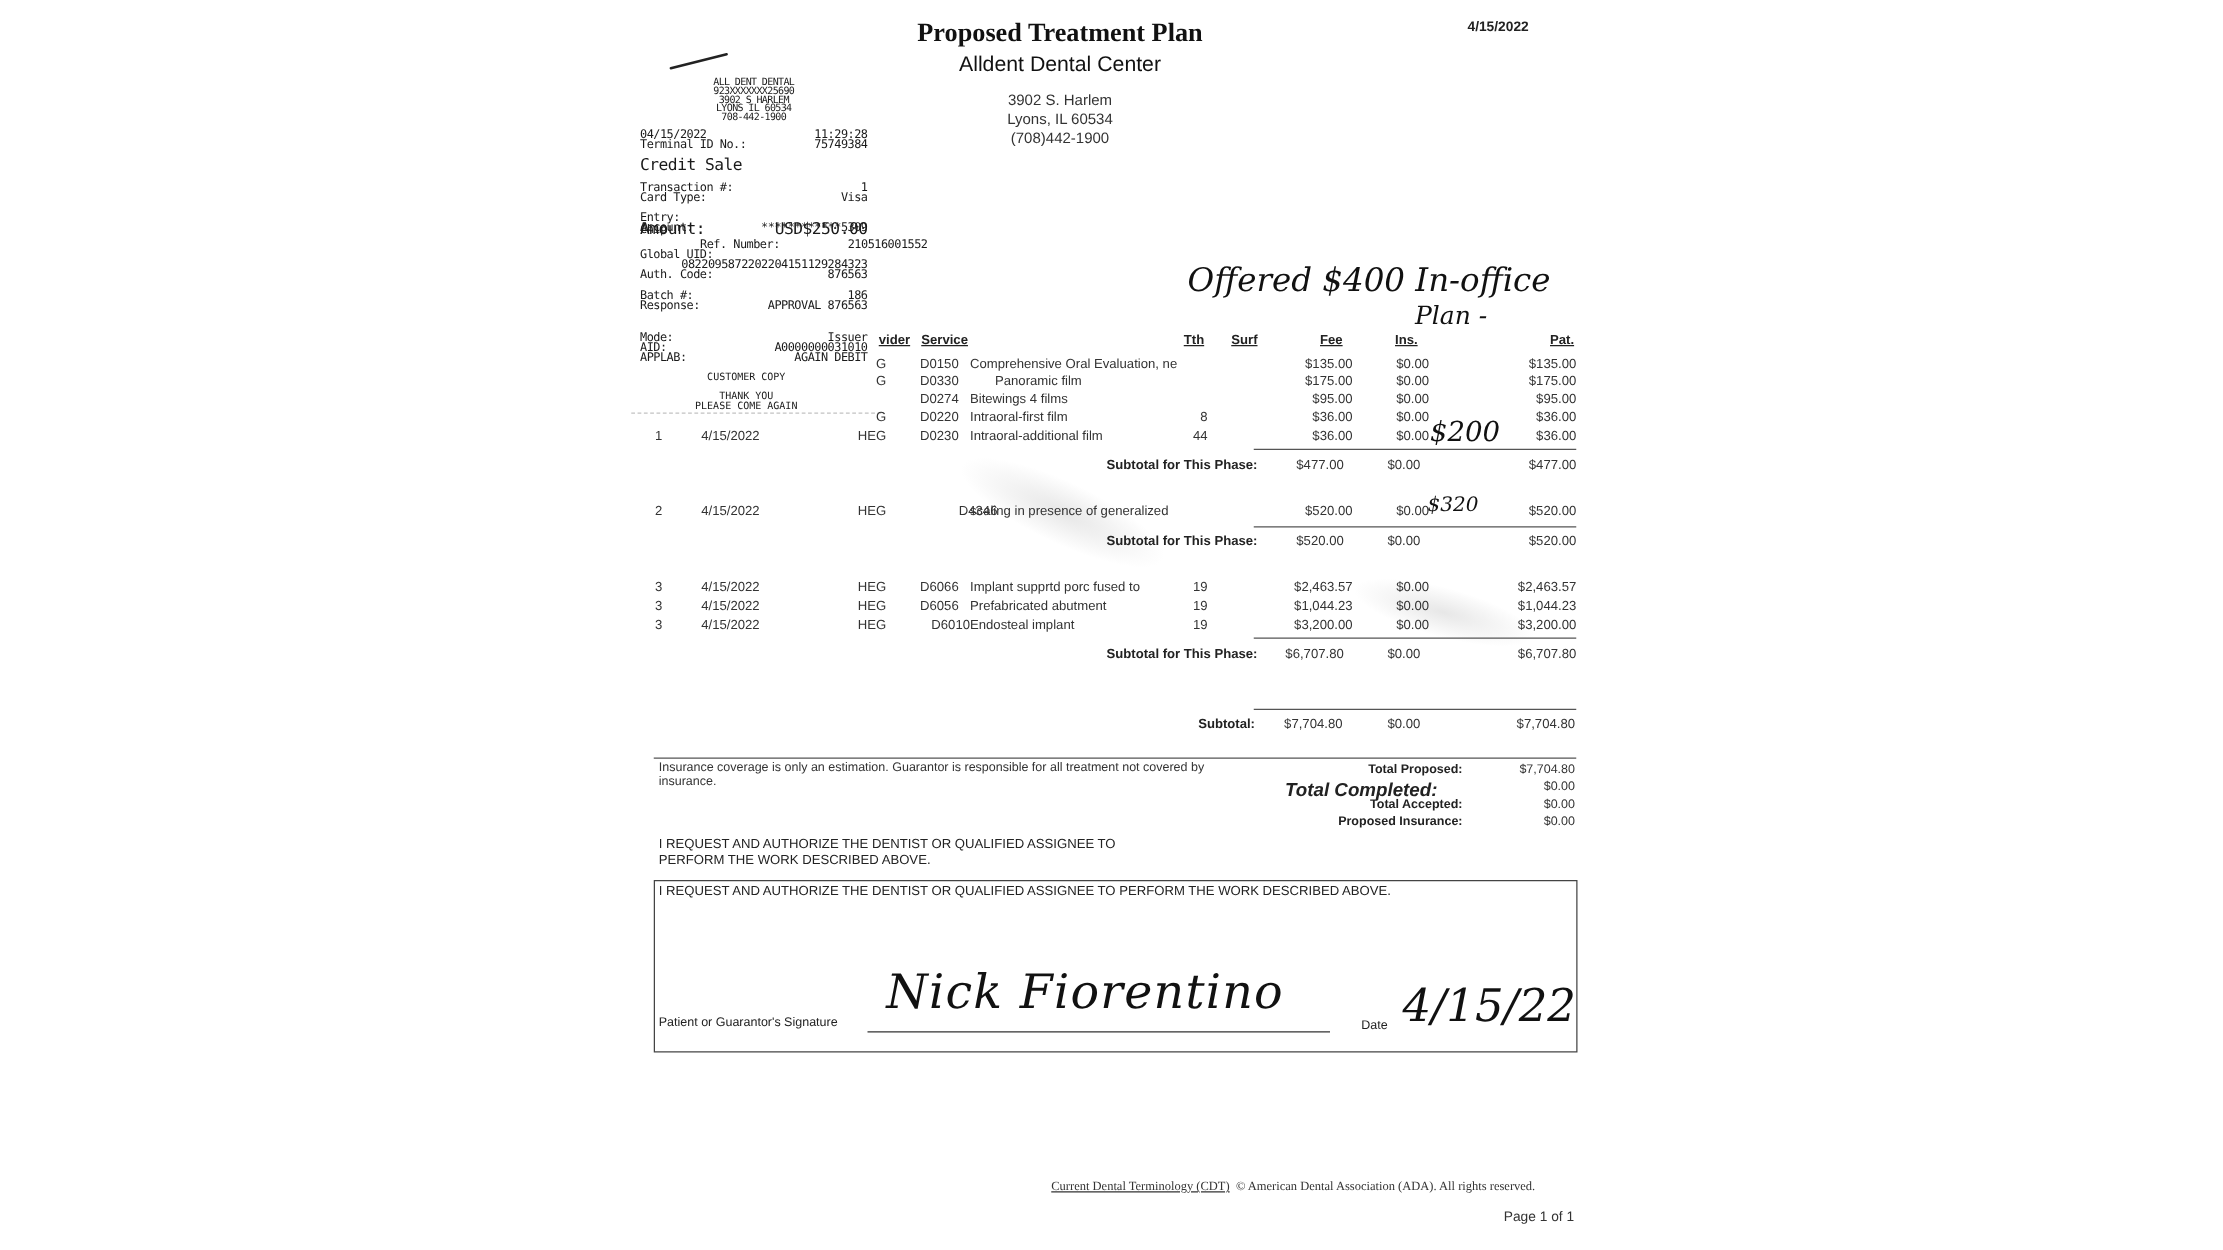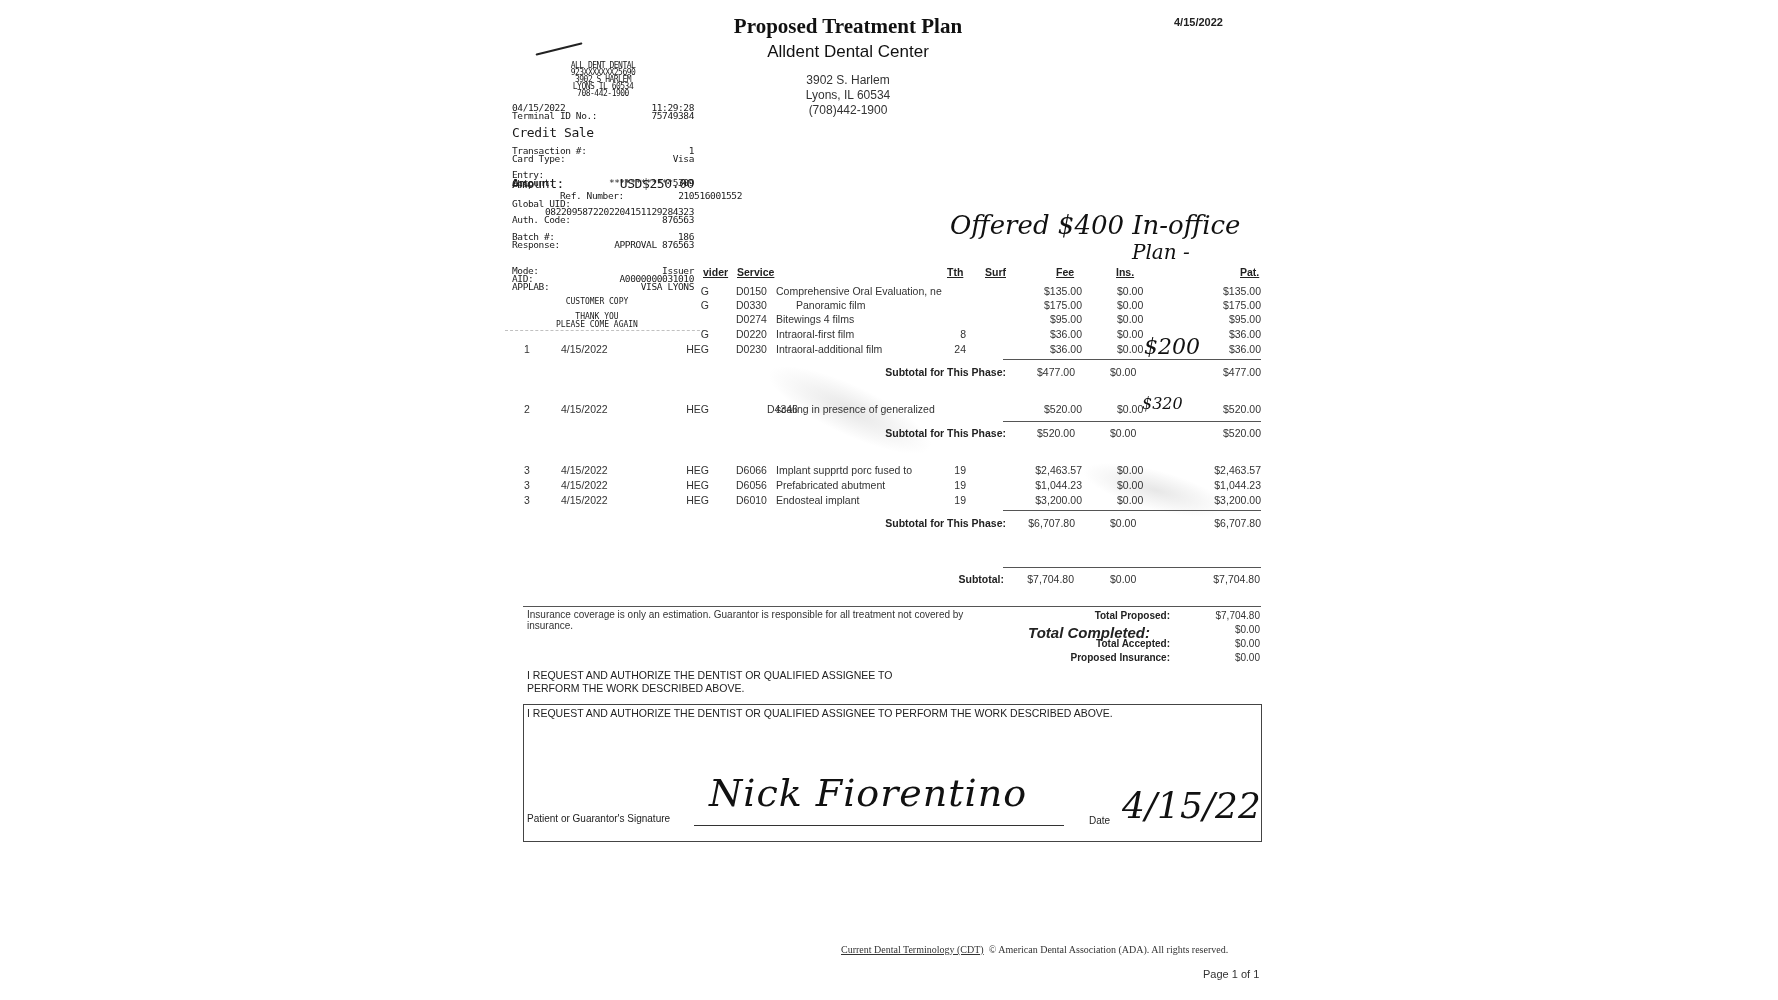--- a/index.html
+++ b/index.html
@@ -139,21 +139,21 @@
     <div class="rline" style="top:206px;">
       <span>Mode:</span>
       <span>Issuer</span>
     </div>
     <div class="rline" style="top:214px;">
       <span>AID:</span>
       <span>A0000000031010</span>
     </div>
     <div class="rline" style="top:222px;">
       <span>APPLAB:</span>
-      <span>VISA LYONS</span>
+      <span>AGAIN DEBIT</span>
     </div>
     <div class="rc-center" style="top:238px;">CUSTOMER COPY</div>
     <div class="rc-center" style="top:253px;">THANK YOU</div>
     <div class="rc-center" style="top:261px;">PLEASE COME AGAIN</div>
   </div>
   <div class="receipt-edge"></div>
 
   <div class="abs hand" style="left:950px;top:210px;font-size:26px;">Offered $400 In-office</div>
   <div class="abs hand" style="left:1132px;top:240px;font-size:20px;">Plan -</div>
 
@@ -204,21 +204,21 @@
       <div class="abs td r" style="left:944px;top:328px;width:22px;">8</div>
       <div class="abs td" style="left:985px;top:328px;width:30px;"></div>
       <div class="abs td r" style="left:1014px;top:328px;width:68px;">$36.00</div>
       <div class="abs td" style="left:1117px;top:328px;width:40px;">$0.00</div>
       <div class="abs td r" style="left:1180px;top:328px;width:81px;">$36.00</div>
       <div class="abs td" style="left:524px;top:343px;width:10px;">1</div>
       <div class="abs td" style="left:561px;top:343px;width:70px;">4/15/2022</div>
       <div class="abs td r" style="left:673px;top:343px;width:36px;">HEG</div>
       <div class="abs td" style="left:736px;top:343px;width:56px;">D0230</div>
       <div class="abs td" style="left:776px;top:343px;width:170px;">Intraoral-additional film</div>
-      <div class="abs td r" style="left:944px;top:343px;width:22px;">24</div>
+      <div class="abs td r" style="left:944px;top:343px;width:22px;">44</div>
       <div class="abs td" style="left:985px;top:343px;width:30px;"></div>
       <div class="abs td r" style="left:1014px;top:343px;width:68px;">$36.00</div>
       <div class="abs td" style="left:1117px;top:343px;width:40px;">$0.00</div>
       <div class="abs td r" style="left:1180px;top:343px;width:81px;">$36.00</div>
       <div class="rule" style="left:1003px;top:359px;width:258px;"></div>
       <div class="abs tdb r" style="left:820px;width:186px;top:366px;">Subtotal for This Phase:</div>
       <div class="abs td r" style="left:1010px;width:65px;top:366px;">$477.00</div>
       <div class="abs td" style="left:1110px;top:366px;">$0.00</div>
       <div class="abs td r" style="left:1180px;width:81px;top:366px;">$477.00</div>
       <div class="abs td" style="left:524px;top:403px;width:10px;">2</div>
@@ -252,21 +252,21 @@
       <div class="abs td" style="left:736px;top:479px;width:40px;">D6056</div>
       <div class="abs td" style="left:776px;top:479px;width:170px;">Prefabricated abutment</div>
       <div class="abs td r" style="left:944px;top:479px;width:22px;">19</div>
       <div class="abs td" style="left:985px;top:479px;width:30px;"></div>
       <div class="abs td r" style="left:1014px;top:479px;width:68px;">$1,044.23</div>
       <div class="abs td" style="left:1117px;top:479px;width:40px;">$0.00</div>
       <div class="abs td r" style="left:1180px;top:479px;width:81px;">$1,044.23</div>
       <div class="abs td" style="left:524px;top:494px;width:10px;">3</div>
       <div class="abs td" style="left:561px;top:494px;width:70px;">4/15/2022</div>
       <div class="abs td r" style="left:673px;top:494px;width:36px;">HEG</div>
-      <div class="abs td" style="left:736px;top:494px;width:40px;">D6010</div>
+      <div class="abs td" style="left:736px;top:494px;width:40px;text-align:right;">D6010</div>
       <div class="abs td" style="left:776px;top:494px;width:170px;">Endosteal implant</div>
       <div class="abs td r" style="left:944px;top:494px;width:22px;">19</div>
       <div class="abs td" style="left:985px;top:494px;width:30px;"></div>
       <div class="abs td r" style="left:1014px;top:494px;width:68px;">$3,200.00</div>
       <div class="abs td" style="left:1117px;top:494px;width:40px;">$0.00</div>
       <div class="abs td r" style="left:1180px;top:494px;width:81px;">$3,200.00</div>
       <div class="rule" style="left:1003px;top:510px;width:258px;"></div>
       <div class="abs tdb r" style="left:820px;width:186px;top:517px;">Subtotal for This Phase:</div>
       <div class="abs td r" style="left:1010px;width:65px;top:517px;">$6,707.80</div>
       <div class="abs td" style="left:1110px;top:517px;">$0.00</div>

